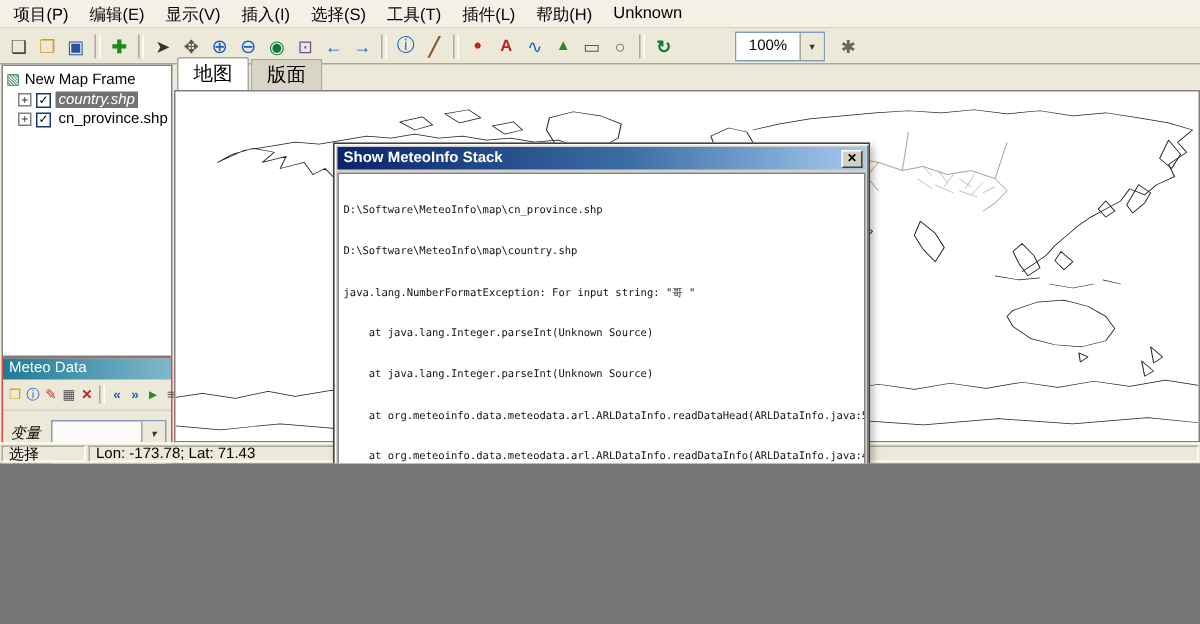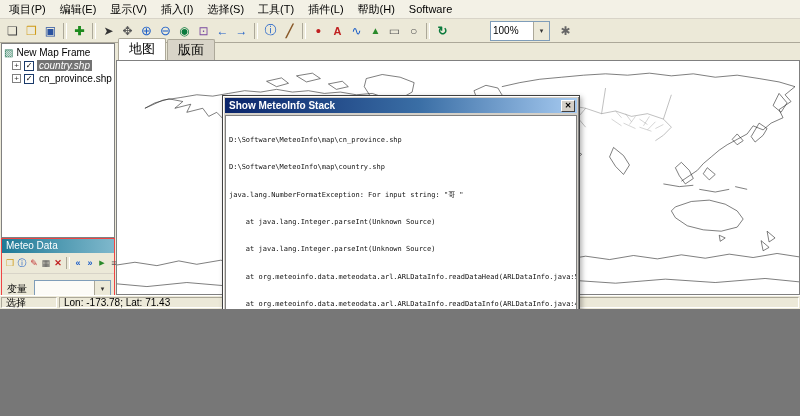--- a/index.html
+++ b/index.html
@@ -15,21 +15,21 @@
   .tbtn{width:19px;height:19px;display:flex;align-items:center;justify-content:center;font-size:12px;flex:none;}
   .tsep{width:2px;height:16px;border-left:1px solid #aca899;border-right:1px solid #fff;margin:0 3px;flex:none;}
   .i-new{color:#444}.i-open{color:#cf9c1a}.i-save{color:#2a52a0}.i-add{color:#1e8a1e;font-weight:bold}
   .i-select{color:#333}.i-pan{color:#555}.i-zin,.i-zout{color:#1a5dc8;font-size:13px}
   .i-full{color:#0a7a3c}.i-zlayer{color:#7a4aa0}.i-prev,.i-next{color:#1a5dc8;font-weight:bold}
   .i-ident{color:#1a5dc8}.i-measure{color:#8a5a2a;font-weight:bold}
   .i-point{color:#c02020;font-size:15px}.i-label{color:#c02020;font-weight:bold;font-size:11px}
   .i-pline{color:#1a5dc8}.i-pgon{color:#2a8a2a;font-size:10px}.i-rect{color:#555}.i-circle{color:#555}
   .i-refresh{color:#0a7a3c;font-weight:bold}.i-settings{color:#666}
   .zoom-combo{display:flex;margin-left:38px;width:58px;height:18px;border:1px solid #7f9db9;background:#fff;flex:none;}
-  .zoom-input{flex:1;border:0;min-width:0;font-size:10px;padding:1px 2px;font-family:inherit;outline:none;}
+  .zoom-input{flex:1;border:0;min-width:0;font-size:10px;padding:1px 2px;font-family:inherit;outline:none;text-align:center;}
   .combo-btn{width:15px;background:#ece9d8;border-left:1px solid #aca899;font-size:7px;display:flex;align-items:center;justify-content:center;color:#333;flex:none;}
 
   
   .left{position:absolute;left:0;top:43px;width:116px;height:359px;}
   .tree{position:absolute;left:1px;top:0;right:1px;height:195px;background:#fff;border:1px solid #808080;overflow:hidden;padding:2px 0;box-sizing:border-box;}
   .tree-root{display:flex;align-items:center;gap:3px;padding:1px 2px;font-size:10px;white-space:nowrap;}
   .root-icon{color:#2a7a5a;font-size:10px;}
   .tree-item{display:flex;align-items:center;gap:3px;padding:1px 2px 1px 10px;font-size:10px;white-space:nowrap;}
   .expander{width:9px;height:9px;border:1px solid #808080;font-size:8px;line-height:7px;text-align:center;background:#fff;color:#333;flex:none;box-sizing:border-box;}
   .checkbox{width:10px;height:10px;border:1px solid #1a3a6a;background:#fff;font-size:8px;line-height:8px;text-align:center;flex:none;box-sizing:border-box;}
@@ -37,21 +37,21 @@
   .layer-label.selected{background:#737373;color:#fff;font-style:italic;}
 
   
   .meteo{position:absolute;left:1px;top:195px;right:1px;bottom:0;background:#ece9d8;border:1px solid #ef4444;box-sizing:border-box;}
   .meteo-title{height:14px;background:linear-gradient(90deg,#1f7a96,#7fb8cc);color:#fff;font-size:10px;line-height:14px;padding:0 4px;}
   .meteo-toolbar{display:flex;align-items:center;height:18px;padding:1px 2px;border-bottom:1px solid #d8d4c8;}
   .mbtn{width:12px;height:14px;display:flex;align-items:center;justify-content:center;font-size:9px;flex:none;}
   .msep{width:2px;height:12px;border-left:1px solid #aca899;border-right:1px solid #fff;margin:0 2px;flex:none;}
   .m-open{color:#cf9c1a}.m-info{color:#1a5dc8}.m-draw{color:#c03030}.m-table{color:#555}.m-del{color:#c02020;font-weight:bold}
   .m-first,.m-next{color:#1a5dc8;font-weight:bold}.m-anim{color:#2a8a2a;font-size:7px}.m-list{color:#555}
-  .field-row{display:flex;align-items:center;margin:6px 3px 0 5px;gap:3px;}
+  .field-row{display:flex;align-items:center;margin:6px 3px 0 5px;gap:3px;font-style:italic;}
   .field-label{width:24px;font-size:10px;flex:none;}
   .field-combo{flex:1;height:17px;border:1px solid #7f9db9;background:#fcfbf7;display:flex;box-sizing:border-box;}
   .combo-val{flex:1;font-size:10px;padding:1px 2px;}
   .remove-all{margin:12px 0 0 5px;width:56px;height:18px;background:#ece9d8;border:1px solid #716f64;border-radius:2px;box-shadow:inset 1px 1px 0 #fff,inset -1px -1px 0 #aca899;font-size:10px;font-family:inherit;}
 
   
   .main{position:absolute;left:116px;top:43px;right:0;bottom:14px;}
   .tabbar{height:17px;display:flex;align-items:flex-end;padding-left:2px;gap:1px;}
   .tab{padding:1px 10px;font-size:13px;border:1px solid #aca899;border-bottom:0;background:#d8d4c8;border-radius:2px 2px 0 0;}
   .tab.active{background:#fff;position:relative;z-index:2;padding-bottom:2px;}
@@ -82,21 +82,21 @@
 
   <div class="menubar">
     <span class="menu-item">项目(P)</span>
     <span class="menu-item">编辑(E)</span>
     <span class="menu-item">显示(V)</span>
     <span class="menu-item">插入(I)</span>
     <span class="menu-item">选择(S)</span>
     <span class="menu-item">工具(T)</span>
     <span class="menu-item">插件(L)</span>
     <span class="menu-item">帮助(H)</span>
-    <span class="menu-item">Software</span>
+    <span class="menu-item">Unknown</span>
   </div>
 
   <div class="toolbar">
     <span class="tbtn i-new">❏</span>
     <span class="tbtn i-open">❒</span>
     <span class="tbtn i-save">▣</span>
     <span class="tsep"></span>
     <span class="tbtn i-add">✚</span>
     <span class="tsep"></span>
     <span class="tbtn i-select">➤</span>

